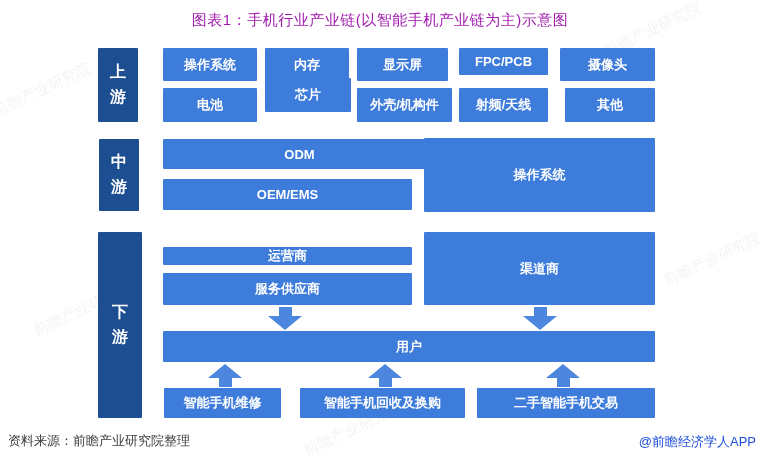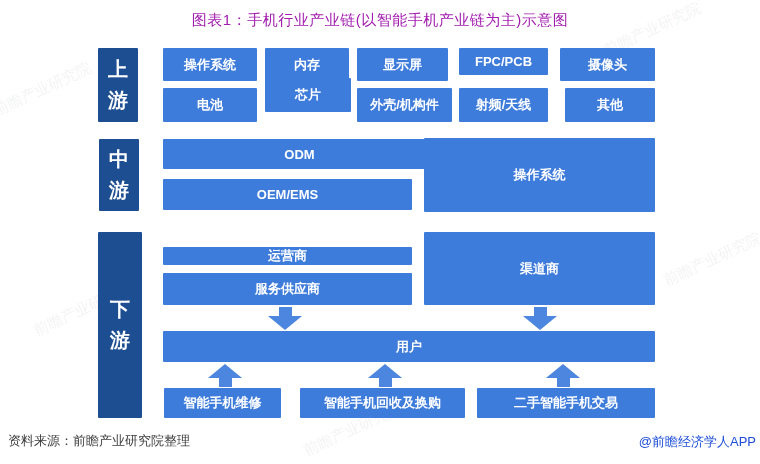--- a/index.html
+++ b/index.html
@@ -40,21 +40,21 @@
     text-align: center;
     border-radius: 1px;
   }
   .box.dark { background: var(--dark-blue); }
   .vtext {
     display: block;
     width: 1.05em;
     margin: 8px auto;
     word-break: break-all;
     line-height: 1.55;
-    font-size: 20px;
+    font-size: 16px;
     text-align: center;
   }
   .arrow {
     position: absolute;
     width: 34px;
     display: flex;
     flex-direction: column;
     align-items: center;
   }
   .arrow .stem {

